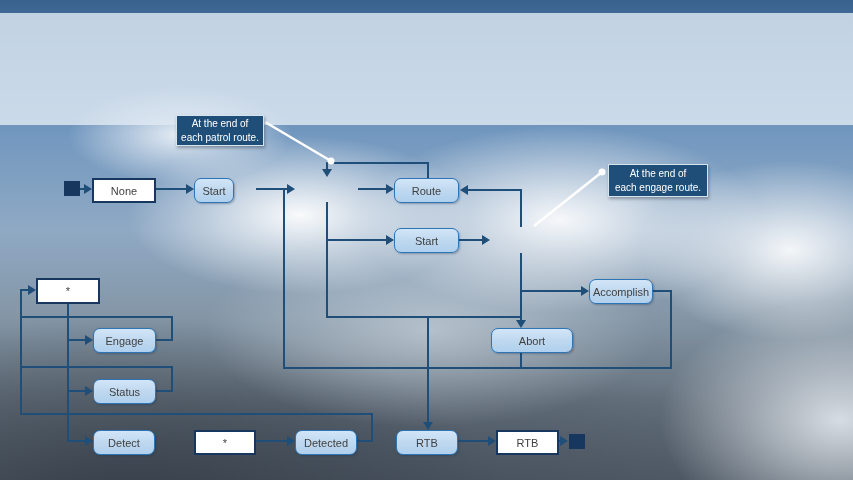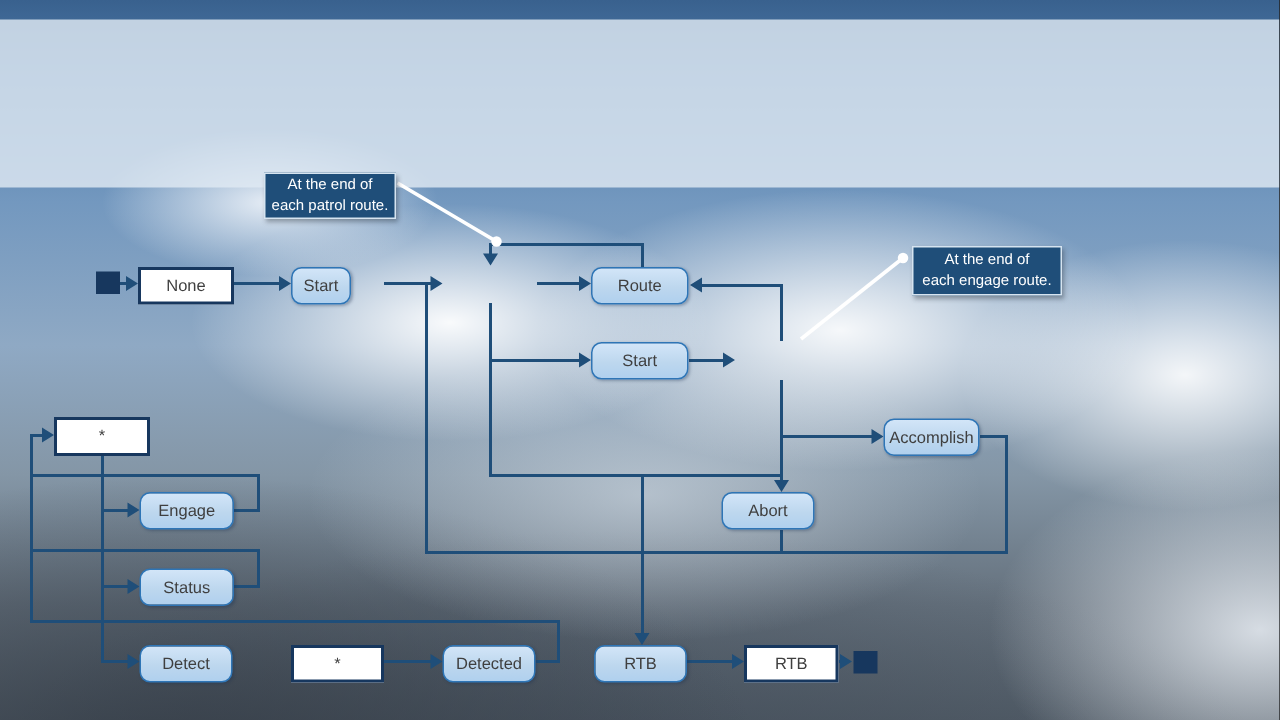--- a/index.html
+++ b/index.html
@@ -97,21 +97,21 @@
     </div>
   <div class="state sharp" style="left:36px;top:278px;width:64px;height:26px">
       <span>*</span>
     </div>
   <div class="state round" style="left:589px;top:279px;width:64px;height:25px">
       <span>Accomplish</span>
     </div>
   <div class="state round" style="left:93px;top:328px;width:63px;height:25px">
       <span>Engage</span>
     </div>
-  <div class="state round" style="left:481px;top:328px;width:62px;height:25px">
+  <div class="state round" style="left:491px;top:328px;width:82px;height:25px">
       <span>Abort</span>
     </div>
   <div class="state round" style="left:93px;top:379px;width:63px;height:25px">
       <span>Status</span>
     </div>
   <div class="state round" style="left:93px;top:430px;width:62px;height:25px">
       <span>Detect</span>
     </div>
   <div class="state sharp" style="left:194px;top:430px;width:62px;height:25px">
       <span>*</span>

